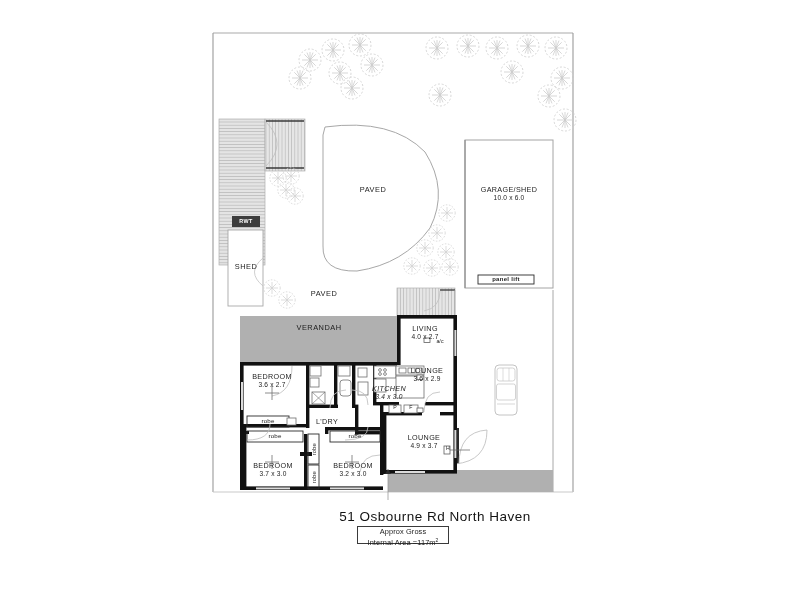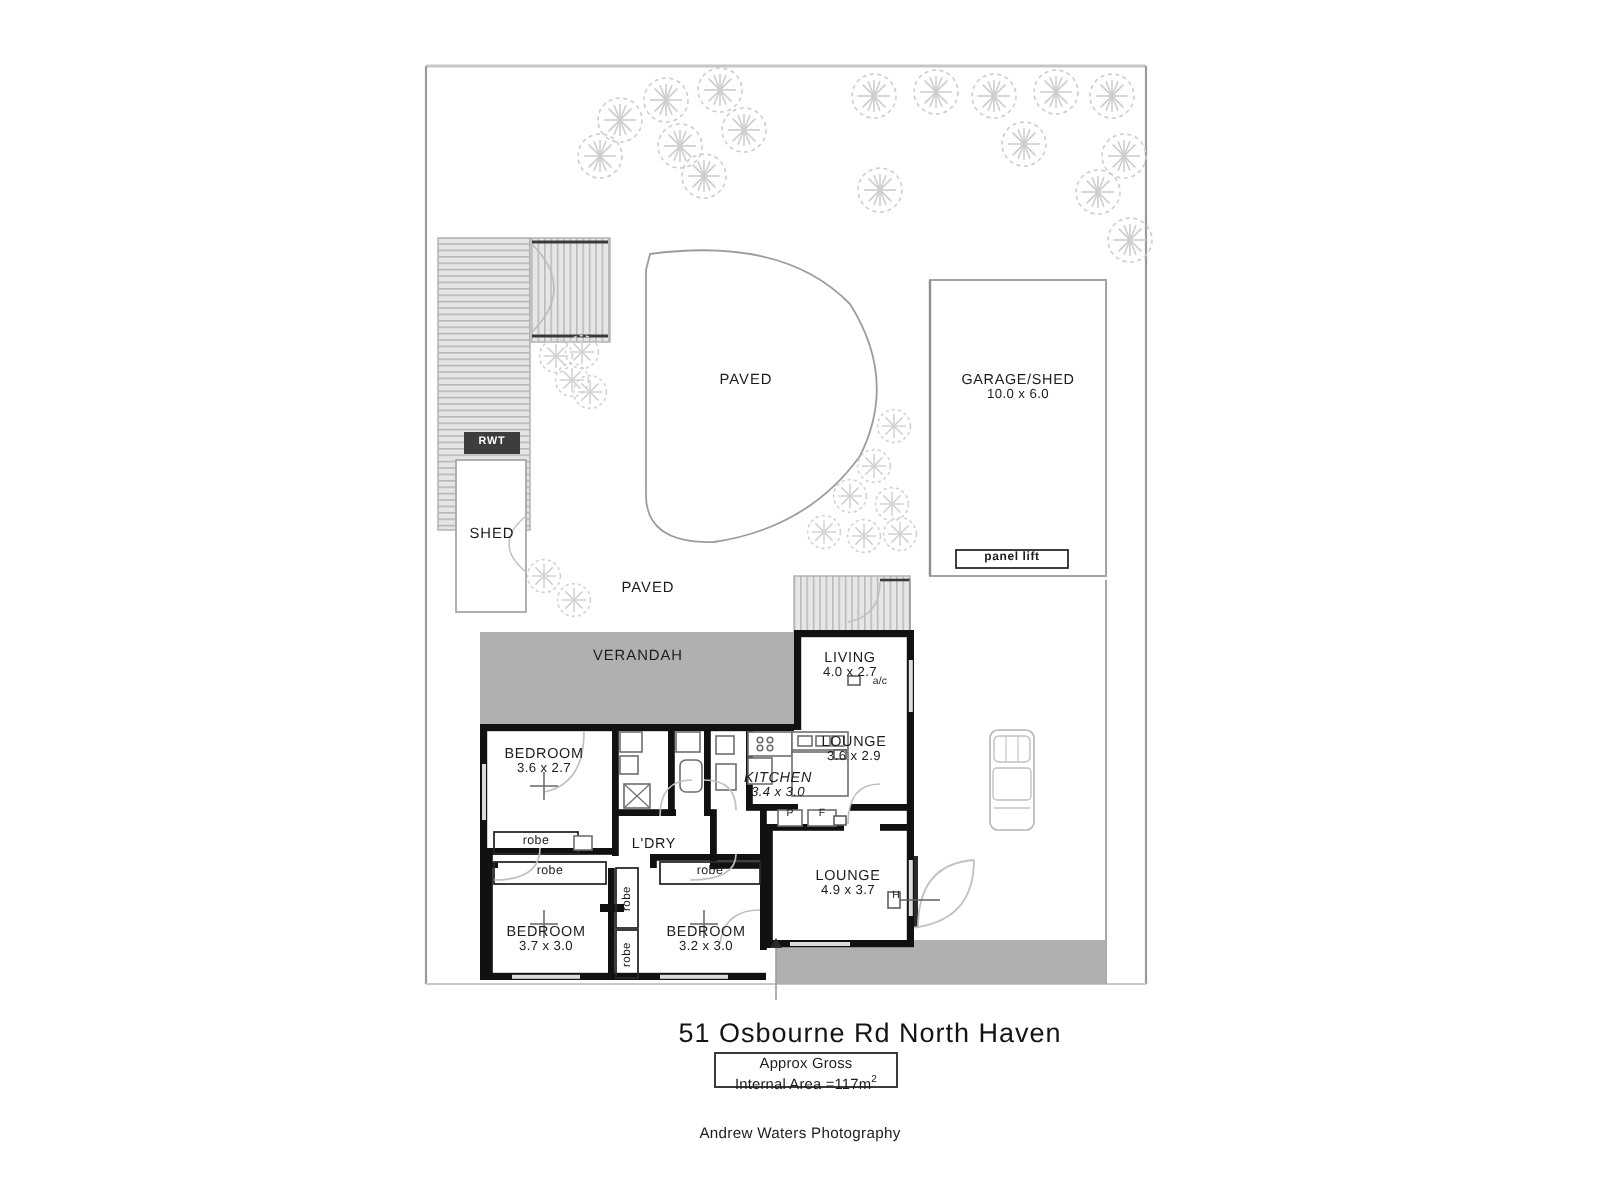--- a/index.html
+++ b/index.html
@@ -359,14 +359,13 @@
 <div class="txt tiny" style="left:443px;top:446px;width:10px;">H</div>
 
 <div class="title">51 Osbourne Rd North Haven</div>
 
 <div class="areabox">
   <div>Approx Gross</div>
   <div><span>Internal Area =117m</span><sup>2</sup></div>
 </div>
 
 <div class="discl">
-  <div>Andrew Waters Photography</div>
 </div>
 
 </body></html>

